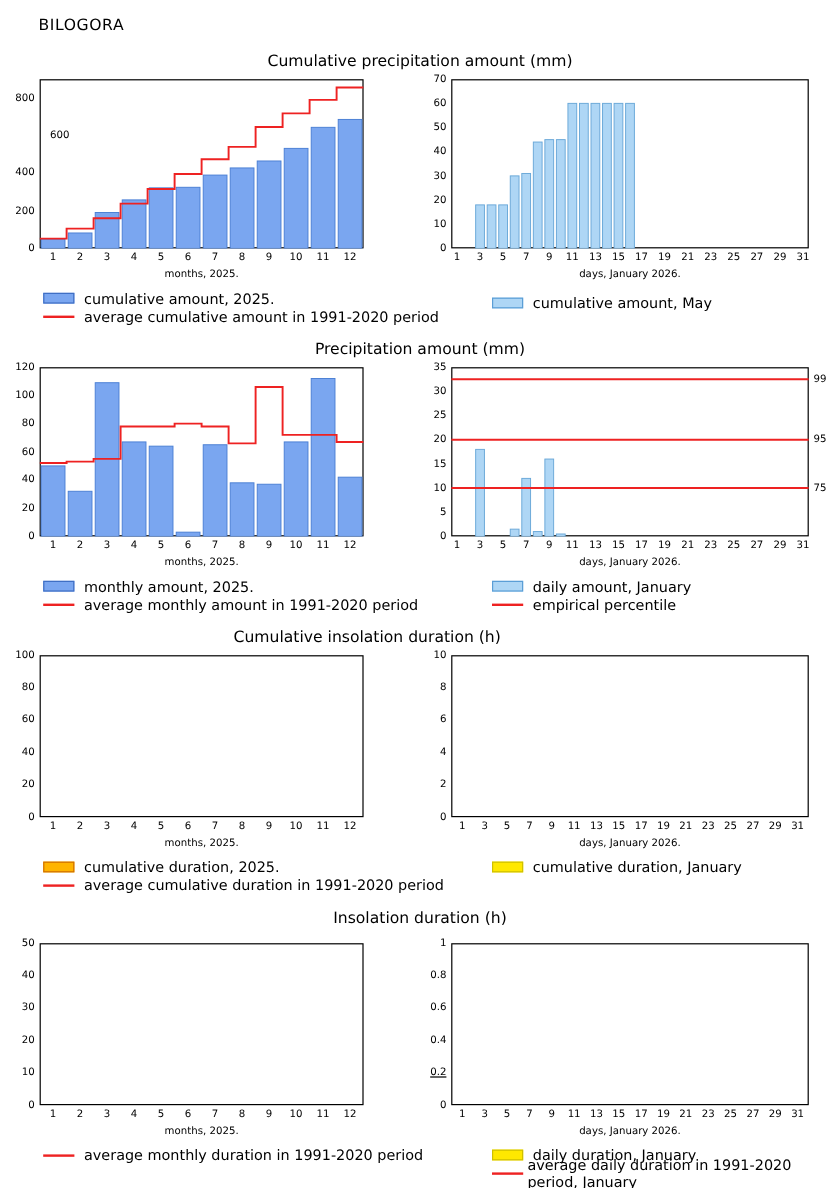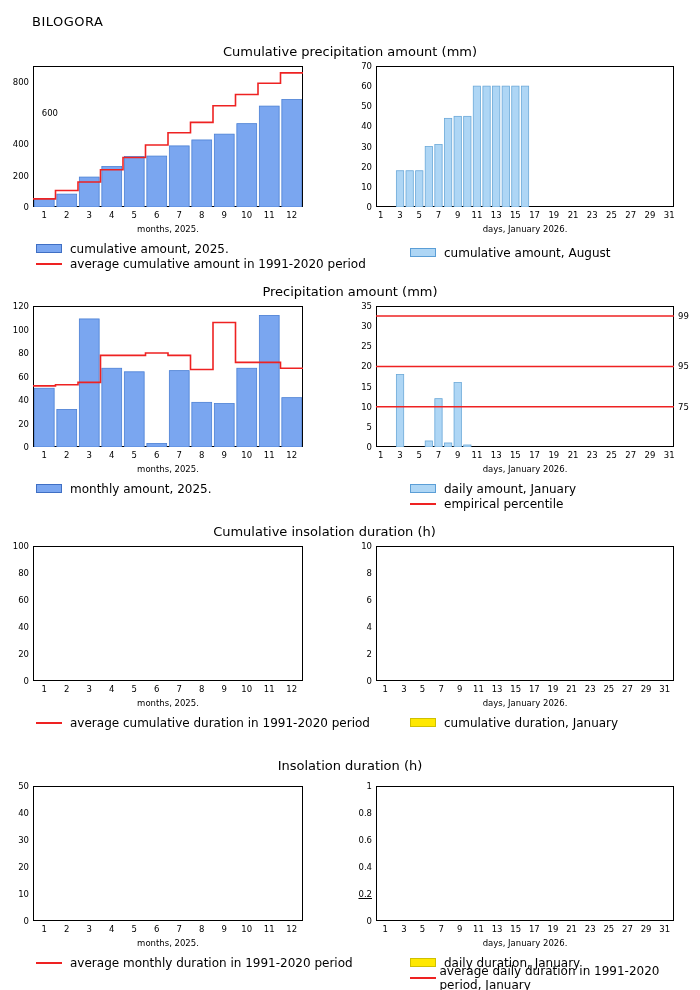--- a/index.html
+++ b/index.html
@@ -64,21 +64,21 @@
 <div class="station-title">BILOGORA</div>
 
 <div class="panel" id="panel-0" style="left:0;top:44px;width:700px;height:245px;">
   <div class="panel-title">Cumulative precipitation amount (mm)</div>
 </div>
 
 <div class="panel" id="panel-1" style="left:0;top:284px;width:700px;height:245px;">
   <div class="panel-title">Precipitation amount (mm)</div>
 </div>
 
-<div class="panel" id="panel-2" style="left:0;top:524px;width:612px;height:245px;padding-left:37px;">
+<div class="panel" id="panel-2" style="left:0;top:524px;width:612px;height:245px;">
   <div class="panel-title">Cumulative insolation duration (h)</div>
 </div>
 
 <div class="panel" id="panel-3" style="left:0;top:758px;width:700px;height:232px;">
   <div class="panel-title">Insolation duration (h)</div>
 </div>
 
 <div id="plots-layer">
     <div class="plot" style="left: 33px; top: 66px; width: 270px; height: 141px;"></div>
     <div class="ylab" style="left: -1px; width: 30px; top: 207px;">0</div>
@@ -162,21 +162,21 @@
       <rect x="106.90" width="7.31" y="20.14" height="120.86" fill="#aed6f5" stroke="#6aa8d8" stroke-width="0.8"></rect>
       <rect x="116.51" width="7.31" y="20.14" height="120.86" fill="#aed6f5" stroke="#6aa8d8" stroke-width="0.8"></rect>
       <rect x="126.12" width="7.31" y="20.14" height="120.86" fill="#aed6f5" stroke="#6aa8d8" stroke-width="0.8"></rect>
       <rect x="135.73" width="7.31" y="20.14" height="120.86" fill="#aed6f5" stroke="#6aa8d8" stroke-width="0.8"></rect>
       <rect x="145.35" width="7.31" y="20.14" height="120.86" fill="#aed6f5" stroke="#6aa8d8" stroke-width="0.8"></rect>
     </svg>
     <div style="position: absolute; left: 376px; width: 298px; top: 224px; font-size: 8.5px; text-align: center;">days, January 2026.</div>
     <div class="legend" style="left: 410px; top: 246px;">
       <div class="legend-row">
         <span class="swatch bar-lblue"></span>
-        <span>cumulative amount, August</span>
+        <span>cumulative amount, May</span>
       </div>
     </div>
     <div class="plot" style="left: 33px; top: 306px; width: 270px; height: 141px;"></div>
     <div class="ylab" style="left: -1px; width: 30px; top: 447px;">0</div>
     <div class="ylab" style="left: -1px; width: 30px; top: 423.5px;">20</div>
     <div class="ylab" style="left: -1px; width: 30px; top: 400px;">40</div>
     <div class="ylab" style="left: -1px; width: 30px; top: 376.5px;">60</div>
     <div class="ylab" style="left: -1px; width: 30px; top: 353px;">80</div>
     <div class="ylab" style="left: -1px; width: 30px; top: 329.5px;">100</div>
     <div class="ylab" style="left: -1px; width: 30px; top: 306px;">120</div>
@@ -205,20 +205,24 @@
       <rect x="203.85" width="19.80" y="62.27" height="78.73" fill="#7aa6f0" stroke="#4a7fd4" stroke-width="0.8"></rect>
       <rect x="226.35" width="19.80" y="9.40" height="131.60" fill="#7aa6f0" stroke="#4a7fd4" stroke-width="0.8"></rect>
       <rect x="248.85" width="19.80" y="91.65" height="49.35" fill="#7aa6f0" stroke="#4a7fd4" stroke-width="0.8"></rect>
       <path d="M0.00 79.90 L22.50 79.90 L22.50 78.72 L45.00 78.72 L45.00 76.38 L67.50 76.38 L67.50 49.35 L90.00 49.35 L90.00 49.35 L112.50 49.35 L112.50 47.00 L135.00 47.00 L135.00 49.35 L157.50 49.35 L157.50 63.45 L180.00 63.45 L180.00 16.45 L202.50 16.45 L202.50 56.40 L225.00 56.40 L225.00 56.40 L247.50 56.40 L247.50 62.27 L270.00 62.27 " fill="none" stroke="#ee2222" stroke-width="1.6"></path>
     </svg>
     <div style="position: absolute; left: 33px; width: 270px; top: 464px; font-size: 8.5px; text-align: center;">months, 2025.</div>
     <div class="legend" style="left: 36px; top: 482px;">
       <div class="legend-row">
         <span class="swatch bar-blue"></span>
         <span>monthly amount, 2025.</span>
+      </div>
+      <div class="legend-row">
+        <span class="swatch line-red"></span>
+        <span>average monthly amount in 1991-2020 period</span>
       </div>
     </div>
     <div class="plot" style="left: 376px; top: 306px; width: 298px; height: 141px;"></div>
     <div class="ylab" style="left: 342px; width: 30px; top: 447px;">0</div>
     <div class="ylab" style="left: 342px; width: 30px; top: 426.857px;">5</div>
     <div class="ylab" style="left: 342px; width: 30px; top: 406.714px;">10</div>
     <div class="ylab" style="left: 342px; width: 30px; top: 386.571px;">15</div>
     <div class="ylab" style="left: 342px; width: 30px; top: 366.429px;">20</div>
     <div class="ylab" style="left: 342px; width: 30px; top: 346.286px;">25</div>
     <div class="ylab" style="left: 342px; width: 30px; top: 326.143px;">30</div>
@@ -280,20 +284,24 @@
     <div class="xlab" style="left: 179.25px; top: 684px;">7</div>
     <div class="xlab" style="left: 201.75px; top: 684px;">8</div>
     <div class="xlab" style="left: 224.25px; top: 684px;">9</div>
     <div class="xlab" style="left: 246.75px; top: 684px;">10</div>
     <div class="xlab" style="left: 269.25px; top: 684px;">11</div>
     <div class="xlab" style="left: 291.75px; top: 684px;">12</div>
     <svg width="270" height="135" style="position: absolute; left: 33px; top: 546px;"></svg>
     <div style="position: absolute; left: 33px; width: 270px; top: 698px; font-size: 8.5px; text-align: center;">months, 2025.</div>
     <div class="legend" style="left: 36px; top: 716px;">
       <div class="legend-row">
+        <span class="swatch bar-orange"></span>
+        <span>cumulative duration, 2025.</span>
+      </div>
+      <div class="legend-row">
         <span class="swatch line-red"></span>
         <span>average cumulative duration in 1991-2020 period</span>
       </div>
     </div>
     <div class="plot" style="left: 376px; top: 546px; width: 298px; height: 135px;"></div>
     <div class="ylab" style="left: 342px; width: 30px; top: 681px;">0</div>
     <div class="ylab" style="left: 342px; width: 30px; top: 654px;">2</div>
     <div class="ylab" style="left: 342px; width: 30px; top: 627px;">4</div>
     <div class="ylab" style="left: 342px; width: 30px; top: 600px;">6</div>
     <div class="ylab" style="left: 342px; width: 30px; top: 573px;">8</div>

